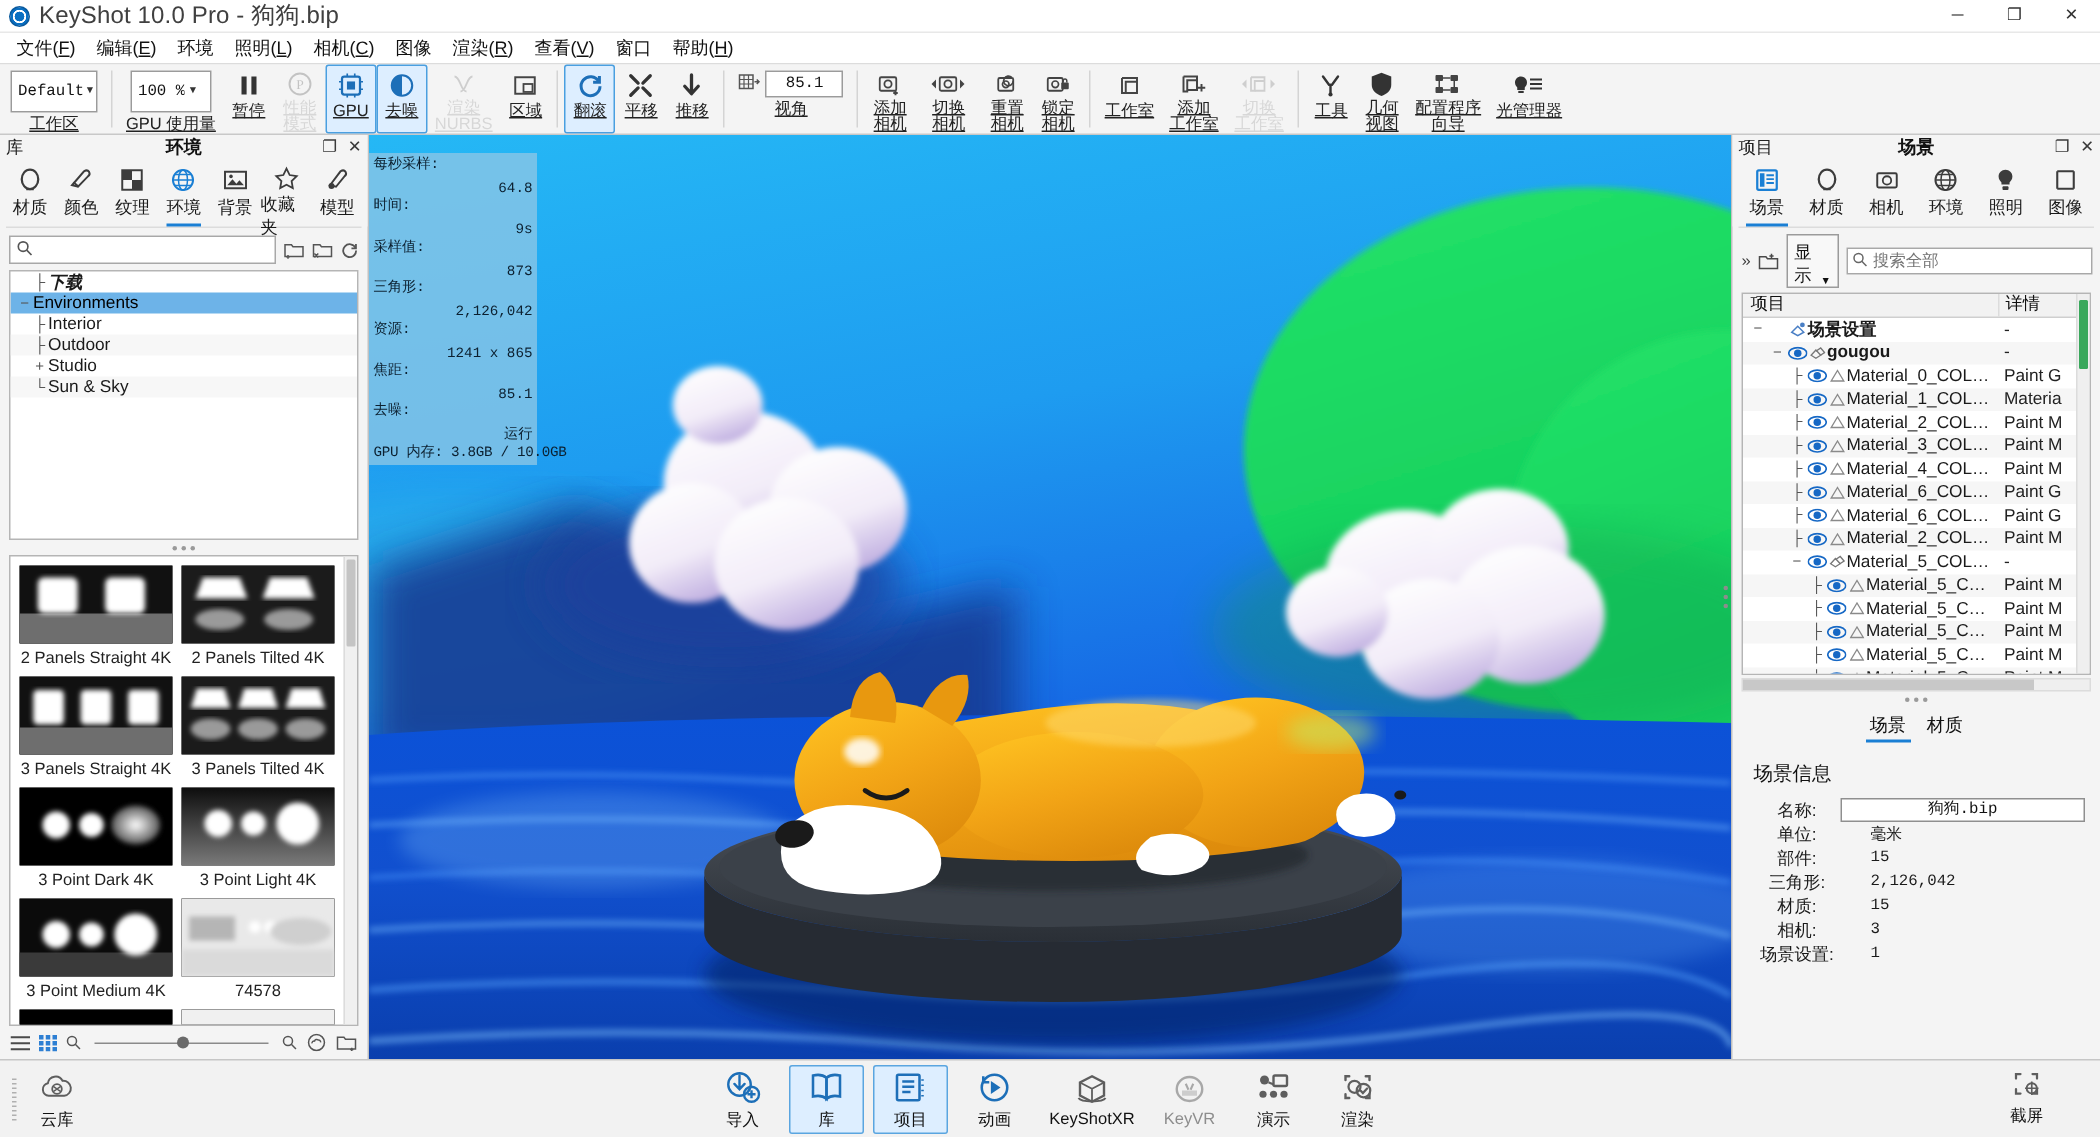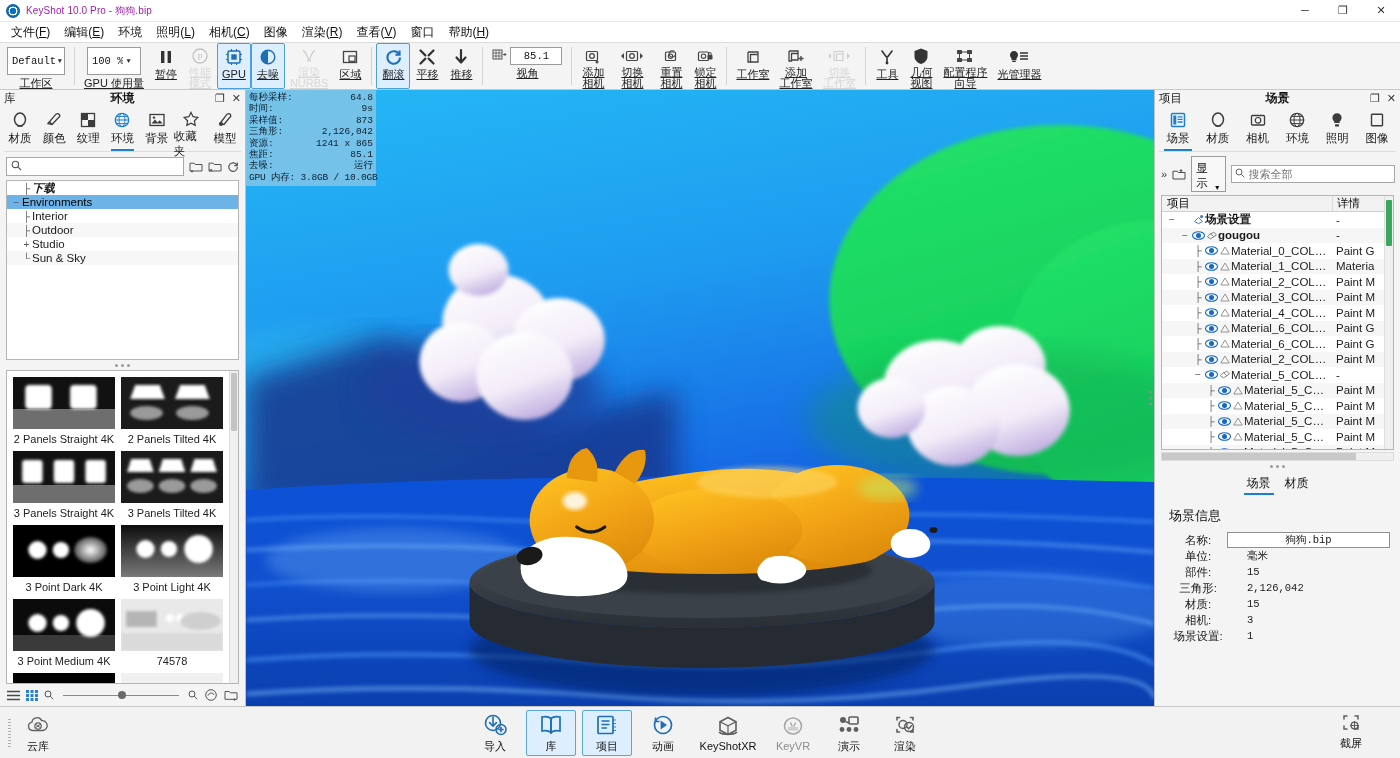--- a/index.html
+++ b/index.html
@@ -19,21 +19,21 @@
     height: 22px; display: flex; align-items: center;
     background: #ffffff; border-bottom: 1px solid #e8e8e8;
     flex: 0 0 22px;
   }
   .titlebar .tb-icon {
     width: 14px; height: 14px; margin-left: 6px; margin-right: 6px;
     border-radius: 50%;
     background: radial-gradient(circle at 50% 50%, #0a6fc2 0 38%, #ffffff 40% 52%, #0a6fc2 54% 100%);
     border: 1px solid #0a5a9e;
   }
-  .titlebar .tb-title { font-size: 10px; color: #a21caf; letter-spacing: .1px; }
+  .titlebar .tb-title { font-size: 16px; color: #404040; letter-spacing: .1px; }
   .titlebar .tb-spacer { flex: 1; }
   .win-btns { display: flex; height: 22px; }
   .win-btn {
     width: 38px; height: 22px; display: flex; align-items: center; justify-content: center;
     font-size: 11px; color: #333; line-height: 1;
   }
 
   
   .menubar {
     height: 21px; display: flex; align-items: center; padding-left: 4px;
@@ -159,27 +159,27 @@
   .libfoot .ic { color: #4a4a4a; display: flex; align-items: center; }
   .libfoot .ic.on { color: #2d7fd3; }
   .slider { flex: 1; height: 12px; position: relative; display: flex; align-items: center; margin: 0 3px; }
   .slider .track { height: 1px; background: #8a8a8a; width: 100%; }
   .slider .knob { position: absolute; left: 47%; width: 8px; height: 8px; border-radius: 50%; background: #6a6a6a; }
 
   
   .viewport { flex: 1; position: relative; overflow: hidden; min-width: 0; background: #0e2a63; }
   .vp-scene { position: absolute; inset: 0; }
   .hud {
-    position: absolute; left: 0; top: 0; width: 130px; background: rgba(137,198,230,.80);
+    position: absolute; left: 0; top: 12px; width: 112px; background: rgba(137,198,230,.80);
     font-family: "Liberation Mono", "DejaVu Sans Mono", monospace; font-size: 9.5px; color: #0c2030;
     padding: 2px 3px 3px; line-height: 11.4px;
   }
   .hud .hrow { display: flex; justify-content: space-between; gap: 4px; white-space: nowrap; }
   .hud .hrow .hk { }
-  .hud .hrow .hv { text-align: right; }
+  .hud .hrow .hv { text-align: right; margin-top: 16px; }
   .hud .hmem { white-space: nowrap; letter-spacing: -.2px; }
 
   .splitdots {
     position: absolute; right: 0; top: 50%; transform: translateY(-50%);
     display: flex; flex-direction: column; gap: 3px; padding: 2px;
   }
   .splitdots i { width: 3px; height: 3px; border-radius: 50%; background: #8d8d8d; display: block; }
 
   
   .rightpanel {

